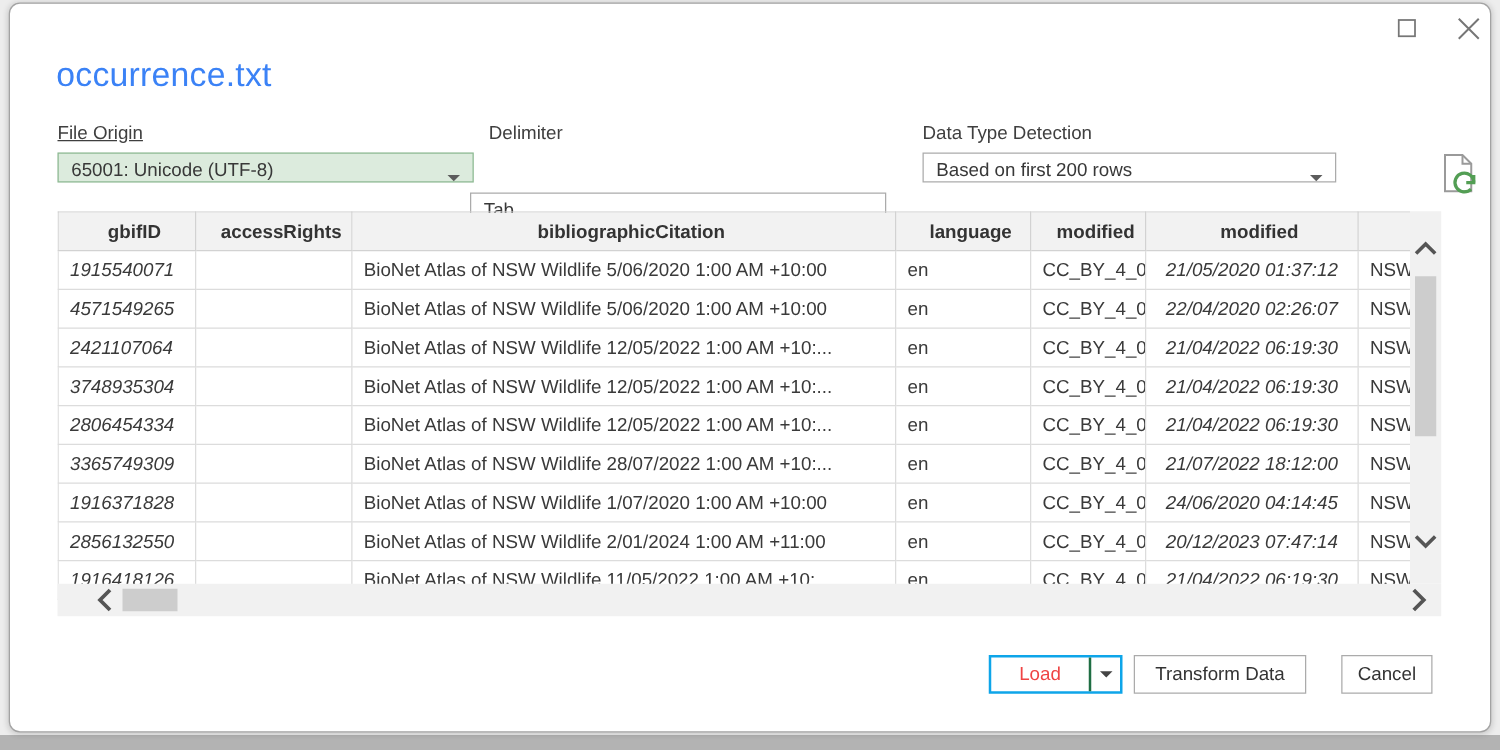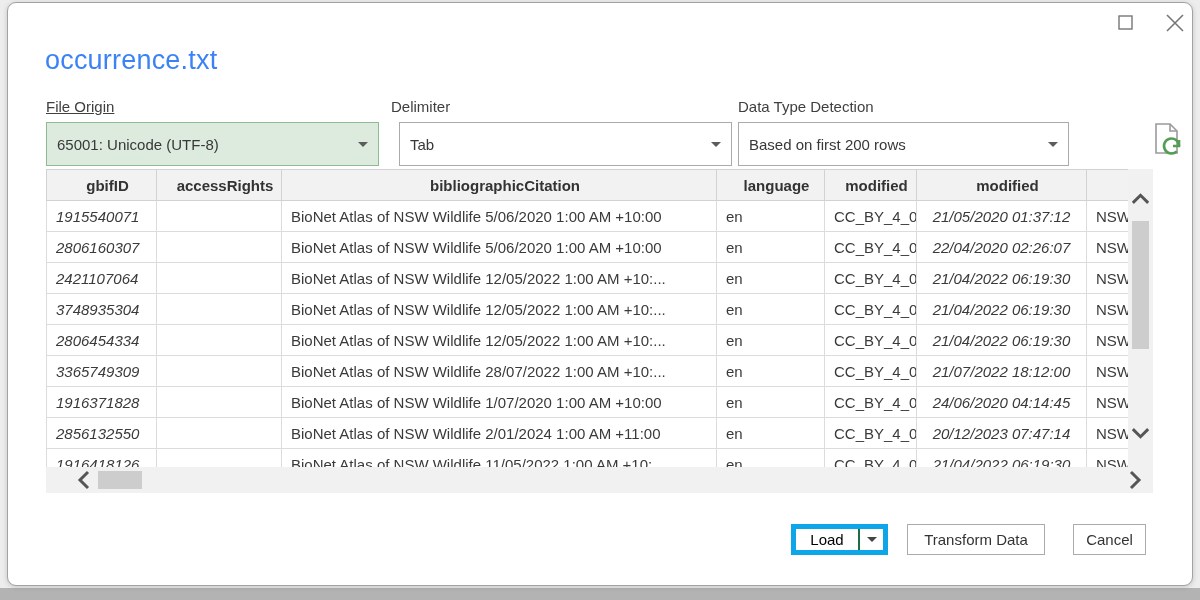--- a/index.html
+++ b/index.html
@@ -16,25 +16,25 @@
   .win-max { left:1108px; top:10px; width:20px; height:20px; }
   .win-max svg, .win-close svg { display:block; }
   .win-close { left:1155px; top:8px; width:24px; height:24px; }
 
   .page-title { position:absolute; left:37px; top:42px; font-size:27px; font-weight:300;
     color:#3b82f6; letter-spacing:.2px; }
 
   .field-label { position:absolute; top:95px; font-size:15px; color:#3f3f3f; }
   .lbl-origin { left:38px;text-decoration:underline; } .lbl-delim { left:383px;text-align:center; } .lbl-dtd { left:730px; }
 
-  .dropdown { position:absolute; top:119px; height:44px; background:#fff;
-    border:1px solid #ababab; display:flex; align-items:center;
-    font-size:15px; color:#383838; padding:11px 10px; cursor:default; }
+  .dropdown { position:absolute; top:119px; height:24px; background:#fff;
+    border:1px solid #ababab; display:flex; align-items:flex-end;
+    font-size:15px; color:#383838; padding:0 10px; cursor:default; }
   .dd-origin { left:38px; width:333px; background:#dcebdd; border:1px solid #8fba94; }
-  .dd-delim  { left:391px; width:333px; }
+  .dd-delim  { left:368px; width:333px;margin-top:32px; }
   .dd-dtd    { left:730px; width:331px; }
   .dd-value { flex:1; white-space:nowrap; overflow:hidden; }
   .dd-arrow { width:0; height:0; border-left:5px solid transparent; border-right:5px solid transparent;
     border-top:5px solid #5c5c5c; margin-left:6px; }
 
   .refresh-btn { position:absolute; left:1140px; top:116px; width:38px; height:40px; }
 
   
   .table-area { position:absolute; left:38px; top:166px; width:1107px; height:324px; }
   .grid { position:absolute; left:0; top:0; width:1082px; height:324px; overflow:hidden; }
@@ -54,21 +54,21 @@
 
   
   .hscroll { position:absolute; left:0; top:298px; width:1107px; height:26px; background:#f1f1f1; }
   .h-left { position:absolute; left:28px; top:1px; }
   .h-right { position:absolute; right:8px; top:1px; }
   .hthumb { position:absolute; left:52px; top:4px; width:44px; height:18px; background:#cdcdcd; }
 
   
   .btn { position:absolute; top:521px; height:31px; background:#fff; border:1px solid #ababab;
     font-size:15px; color:#333; display:flex; align-items:center; justify-content:center; cursor:default; }
-  .btn-load { left:783px; width:97px; border:5px solid #0ea5e9; color:#000000; padding:0; }
+  .btn-load { left:783px; width:107px; border:2px solid #0ea5e9; color:#ef4444; padding:0; }
   .load-main { flex:1; text-align:center; }
   .load-split { width:25px; align-self:stretch; border-left:2px solid #1f6e43;
     display:flex; align-items:center; justify-content:center; }
   .load-split .dd-arrow { margin:0; border-top-color:#444; }
   .btn-transform { left:899px; width:138px; }
   .btn-cancel { left:1065px; width:73px; }
 </style>
 </head>
 <body>
 
@@ -142,21 +142,21 @@
             <tr>
               <td class="col0">1915540071</td>
               <td class="col1"></td>
               <td class="col2">BioNet Atlas of NSW Wildlife 5/06/2020 1:00 AM +10:00</td>
               <td class="col3">en</td>
               <td class="col4">CC_BY_4_0</td>
               <td class="col5">21/05/2020 01:37:12</td>
               <td class="col6">NSW</td>
             </tr>
             <tr>
-              <td class="col0">2806160307</td>
+              <td class="col0">4571549265</td>
               <td class="col1"></td>
               <td class="col2">BioNet Atlas of NSW Wildlife 5/06/2020 1:00 AM +10:00</td>
               <td class="col3">en</td>
               <td class="col4">CC_BY_4_0</td>
               <td class="col5">22/04/2020 02:26:07</td>
               <td class="col6">NSW</td>
             </tr>
             <tr>
               <td class="col0">2421107064</td>
               <td class="col1"></td>

